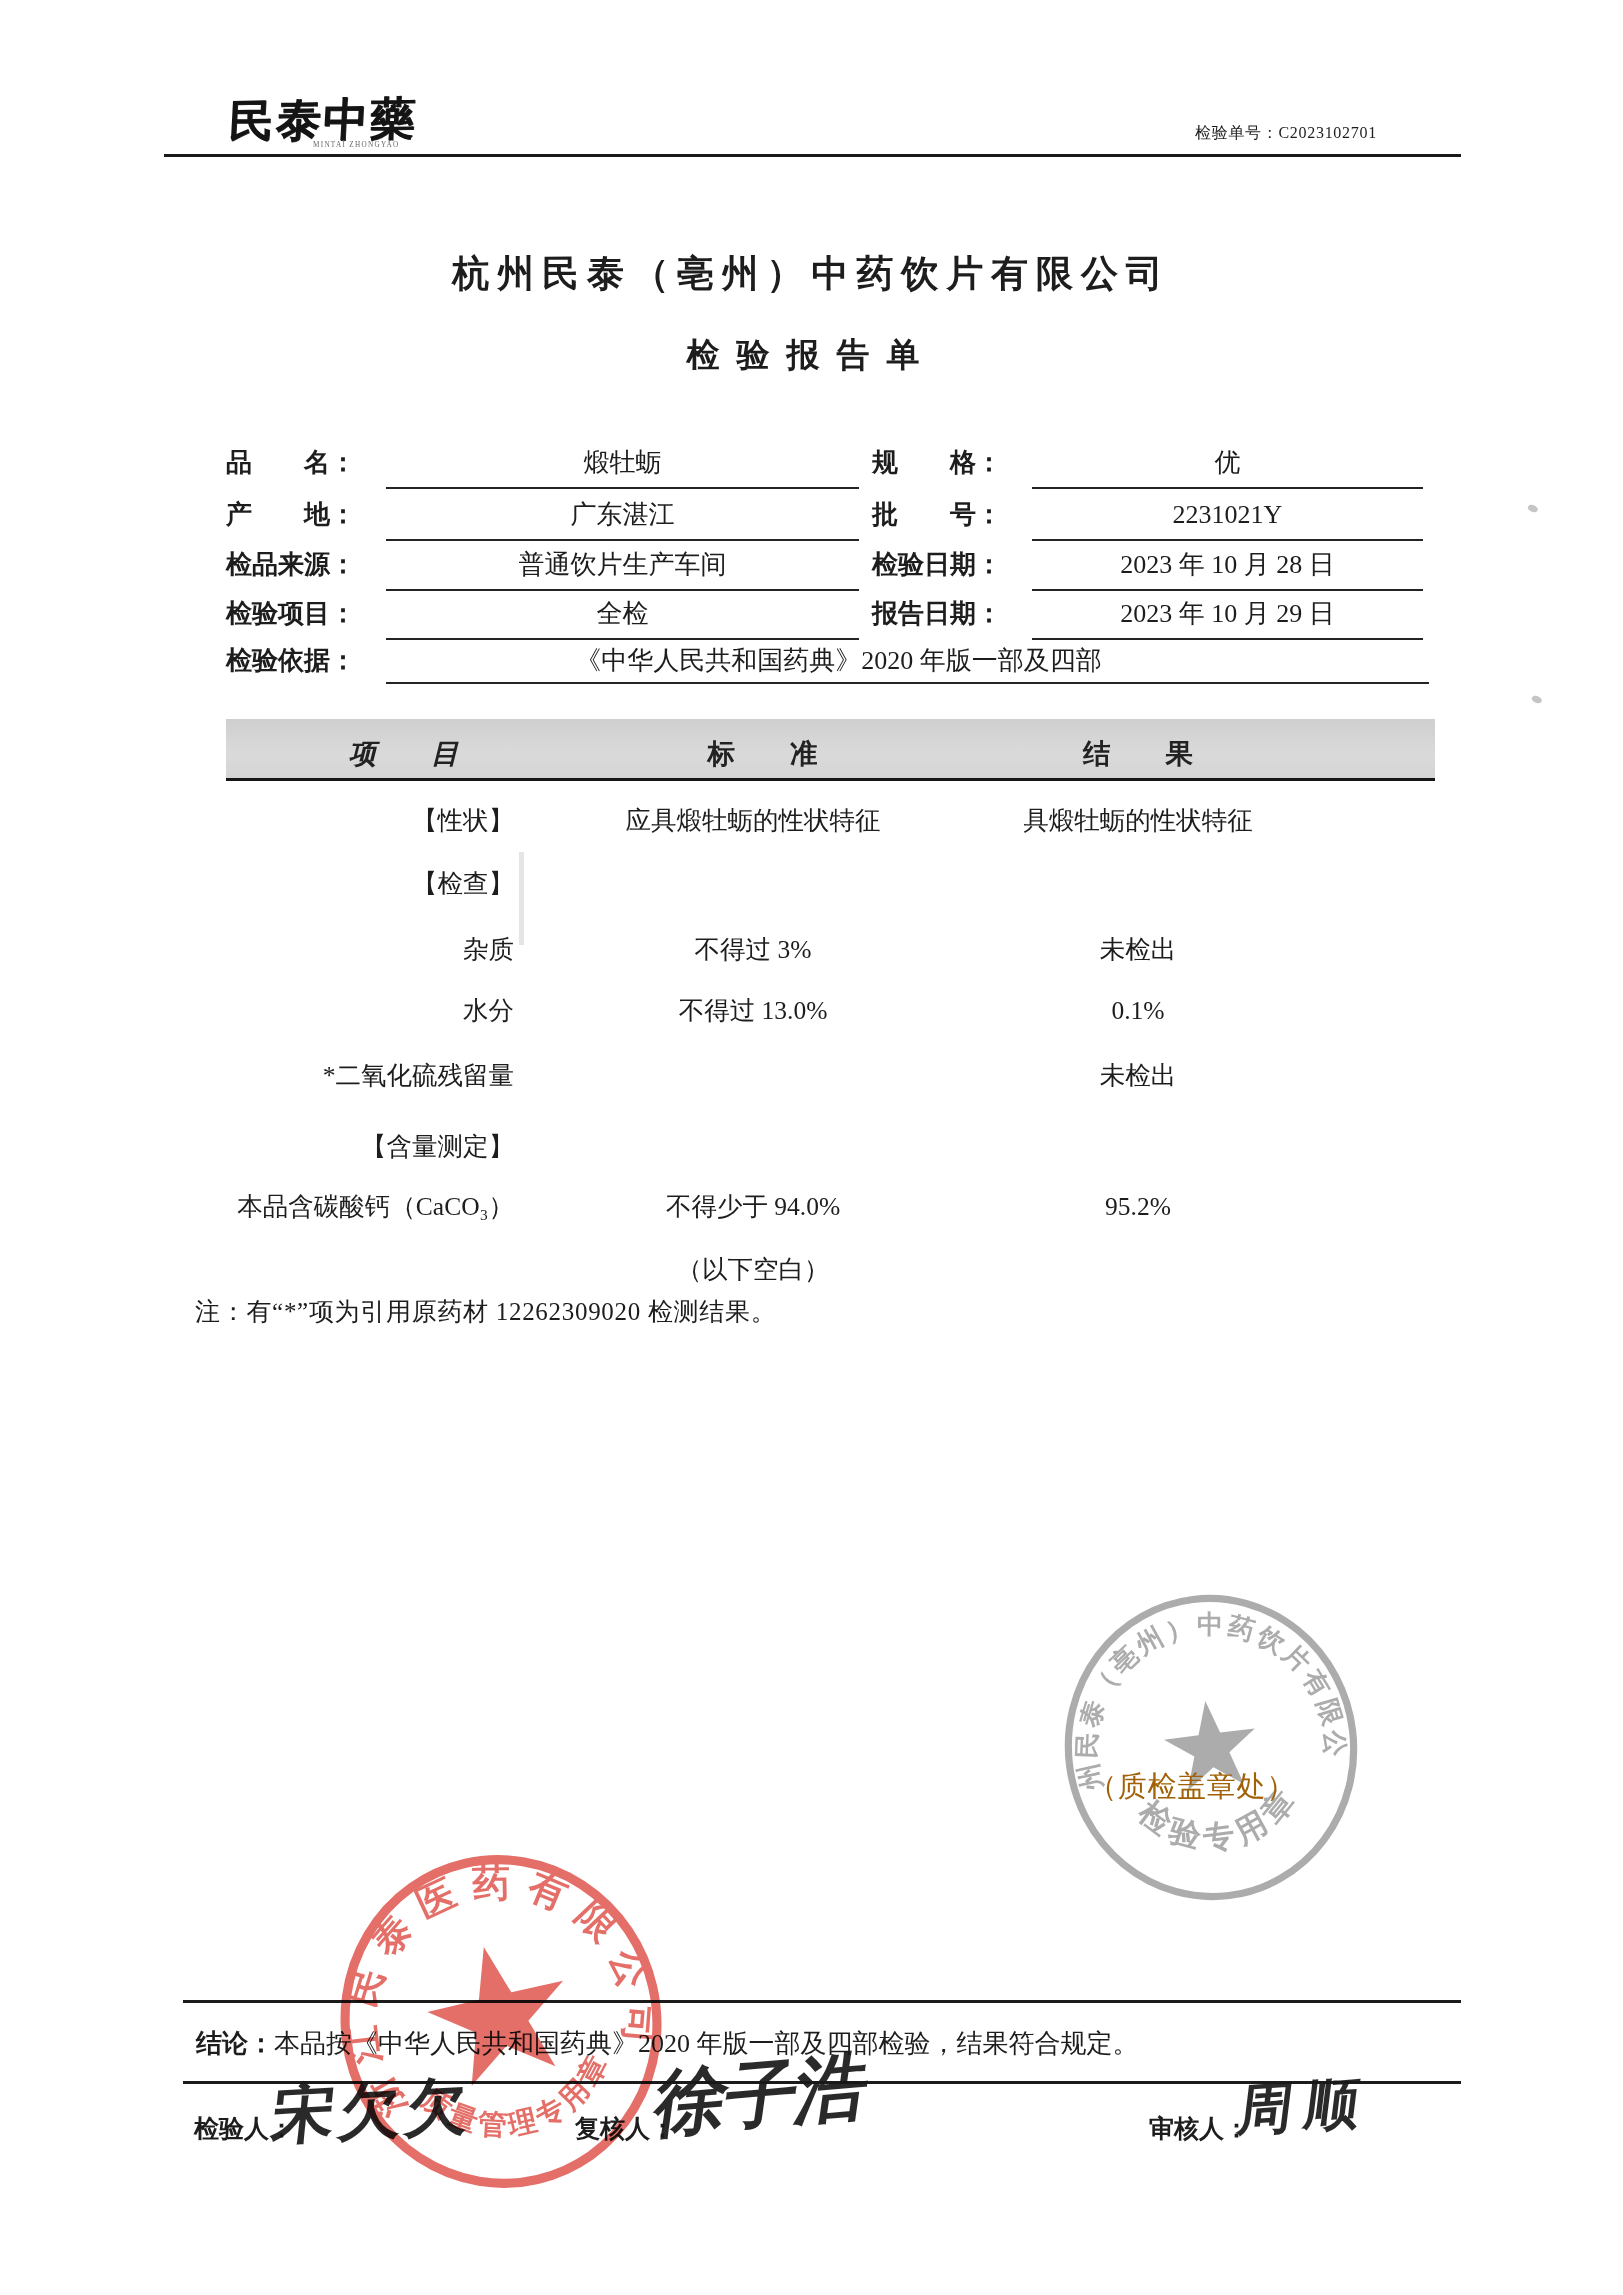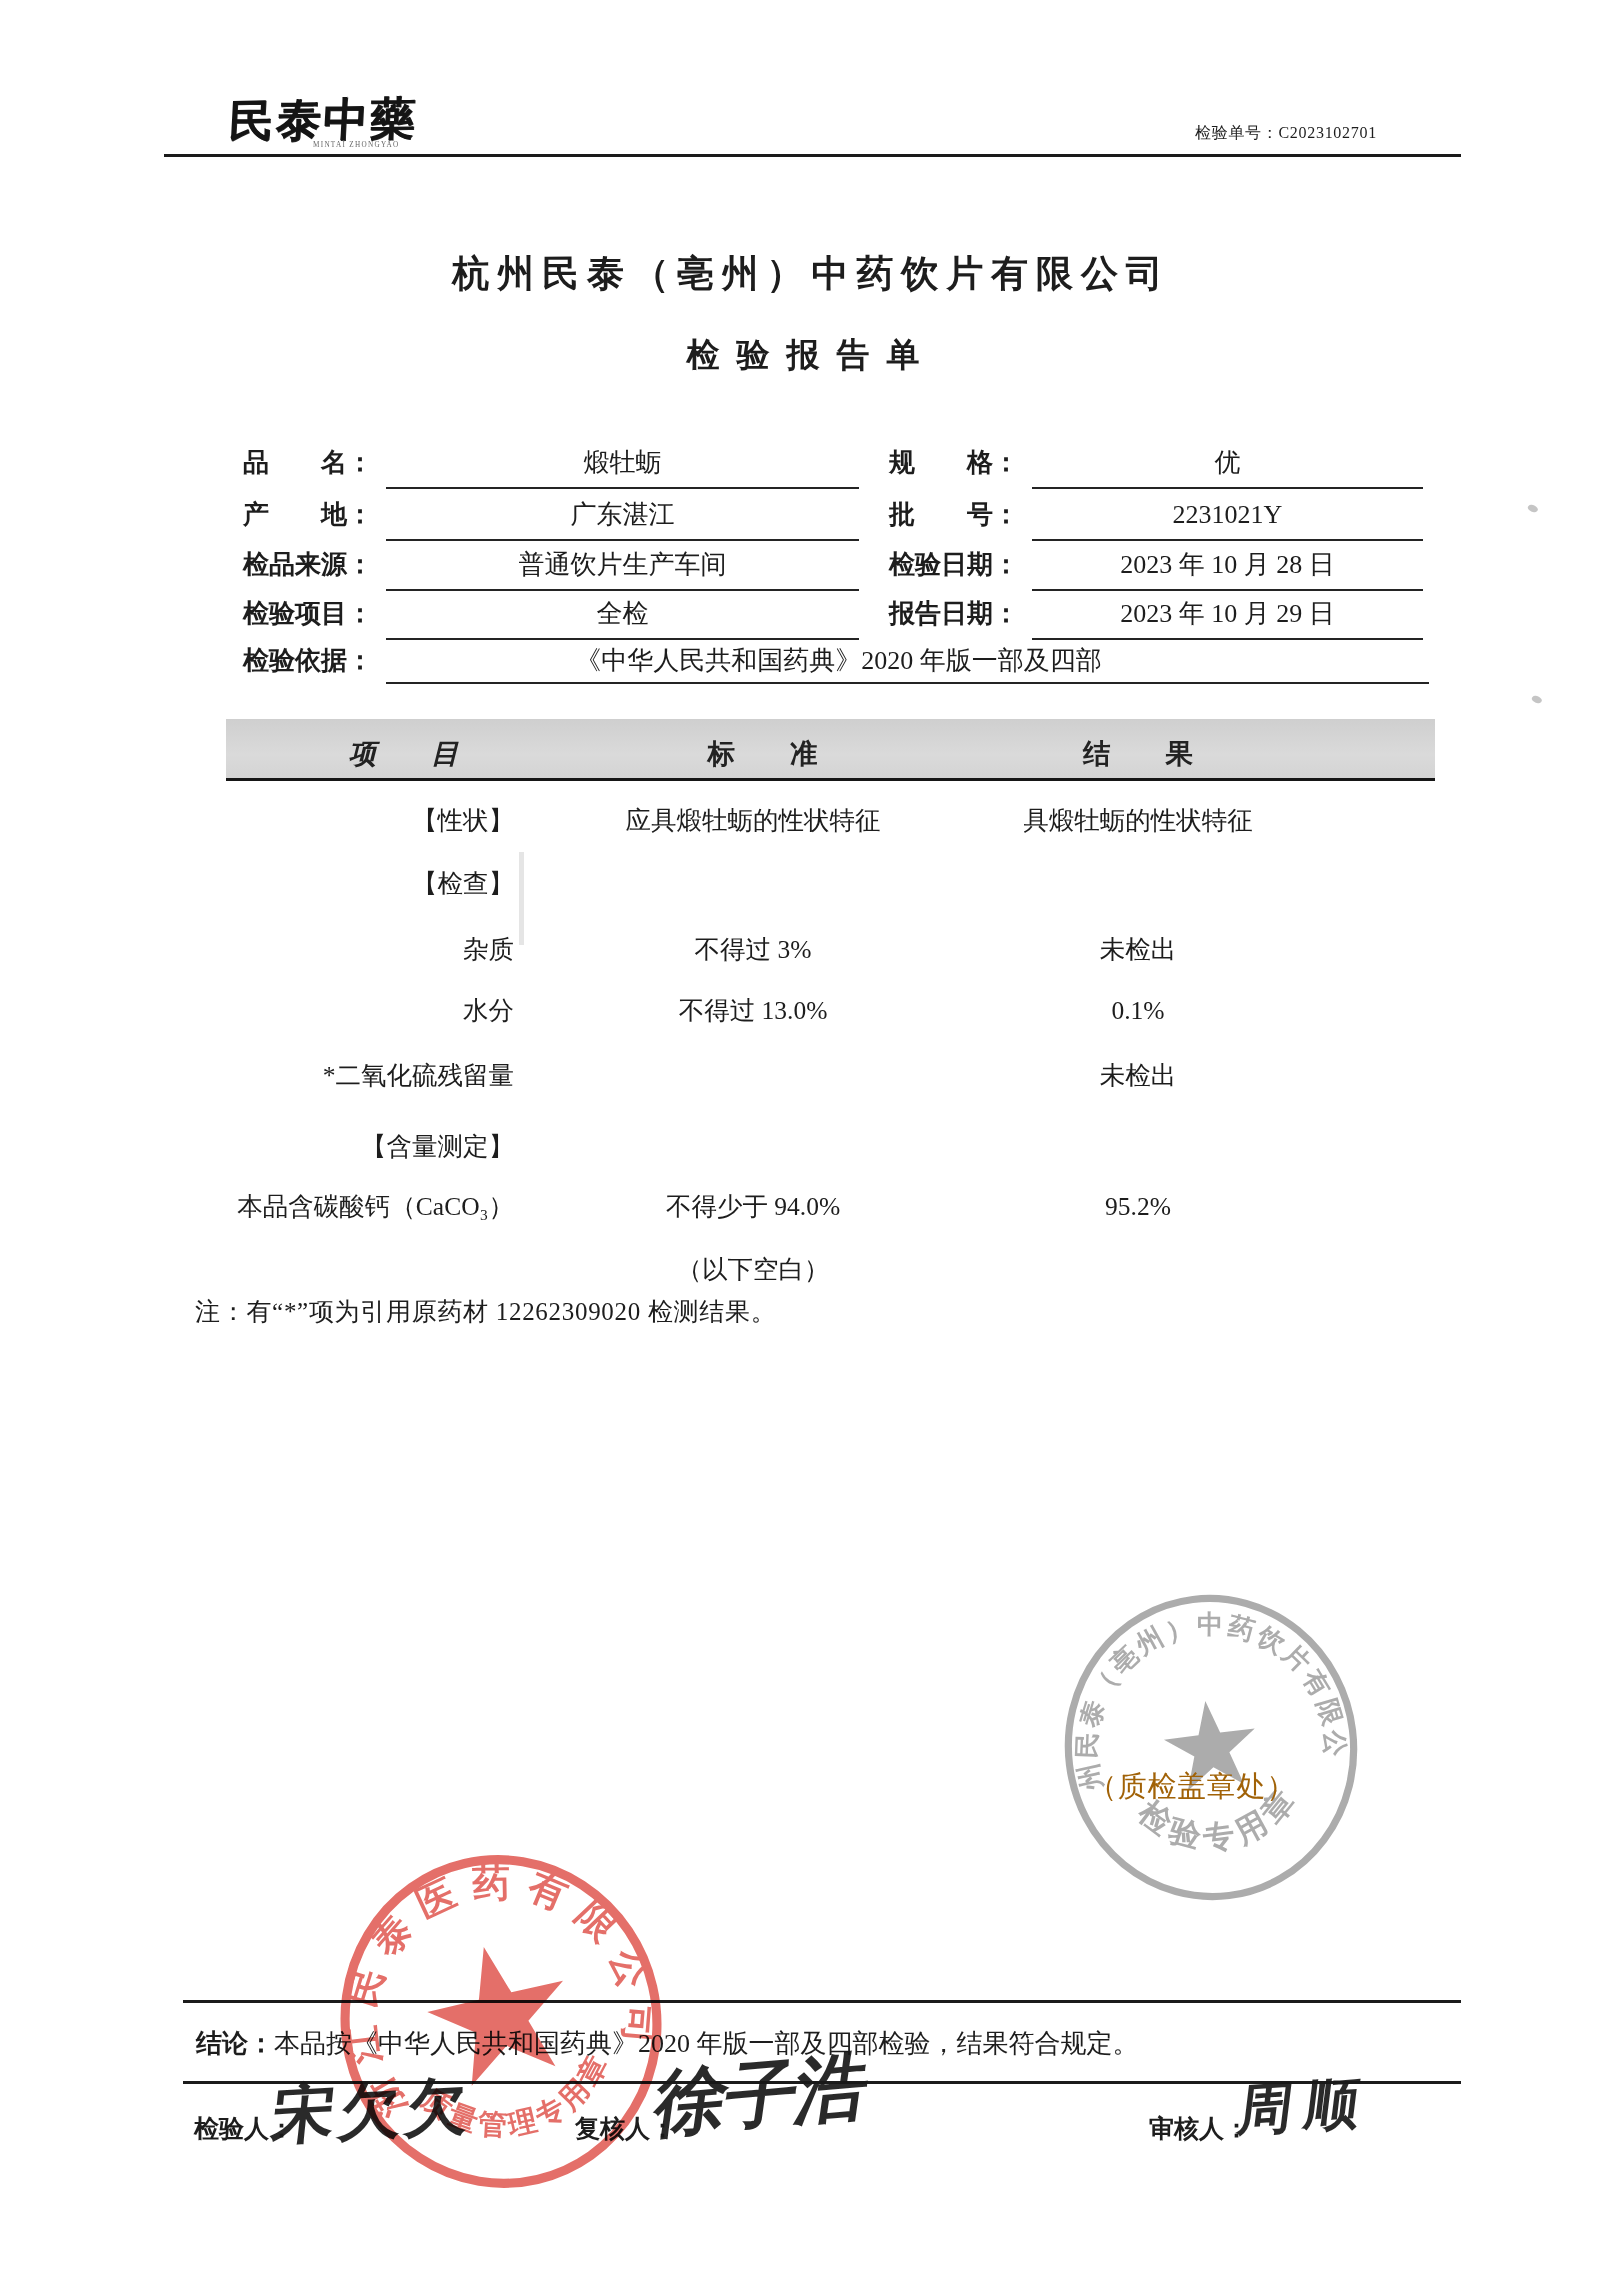--- a/index.html
+++ b/index.html
@@ -18,21 +18,21 @@
   .top-rule{left:164px;top:154px;width:1297px;height:2.6px;background:#1a1a1a;}
 
   
   .company-title{left:0;top:249px;width:1623px;text-align:center;
         font-size:37px;font-weight:700;letter-spacing:7.9px;}
   .report-title{left:0;top:333px;width:1623px;text-align:center;
         font-size:33px;font-weight:700;letter-spacing:17px;}
 
   
   .frow{position:absolute;height:48px;font-size:26px;line-height:48px;}
-  .flabel{position:absolute;left:0;top:0;width:164px;font-weight:600;white-space:nowrap;text-align:center;}
+  .flabel{position:absolute;left:0;top:0;width:164px;font-weight:600;white-space:nowrap;}
   .fval{position:absolute;left:160px;top:0;text-align:center;
         border-bottom:2px solid #242424;white-space:nowrap;}
   .fval-l{width:473px;}
   .fval-r{width:391px;}
   .frow-l{left:226px;}
   .frow-r{left:872px;}
   .basis-row{left:226px;top:640px;height:42px;font-size:26px;line-height:42px;position:absolute;}
   .basis-val{position:absolute;left:160px;top:0;width:1043px;text-align:center;
         padding-right:0;border-bottom:2px solid #242424;}
   .basis-val span{position:relative;left:-69px;}

